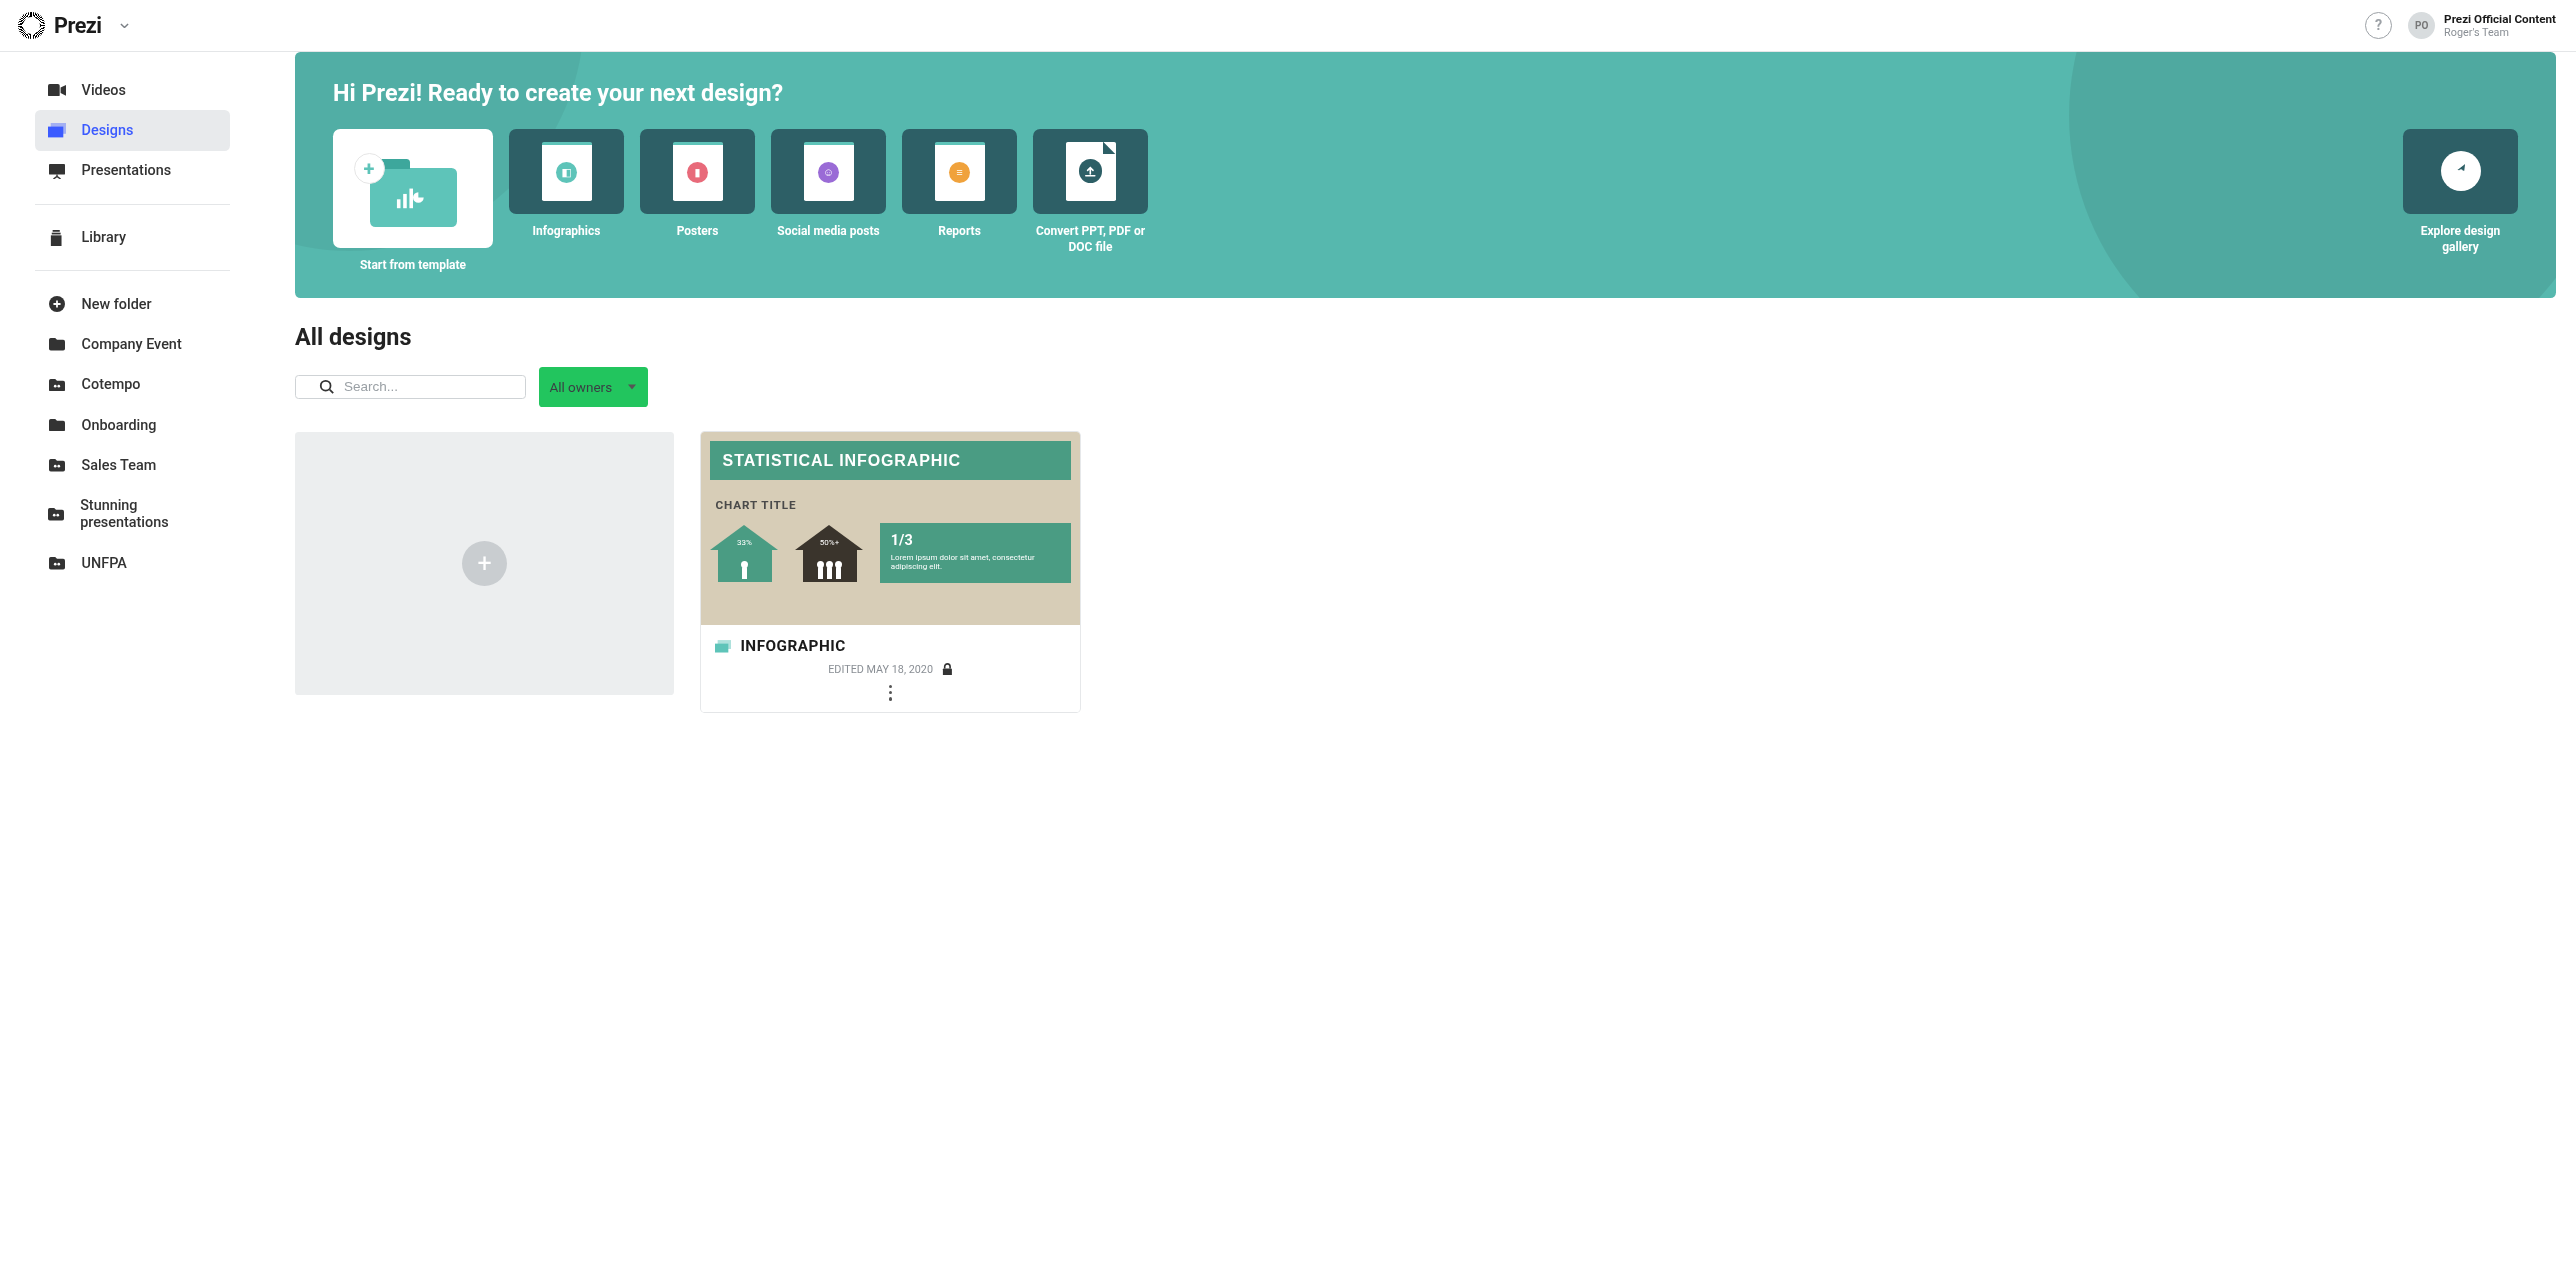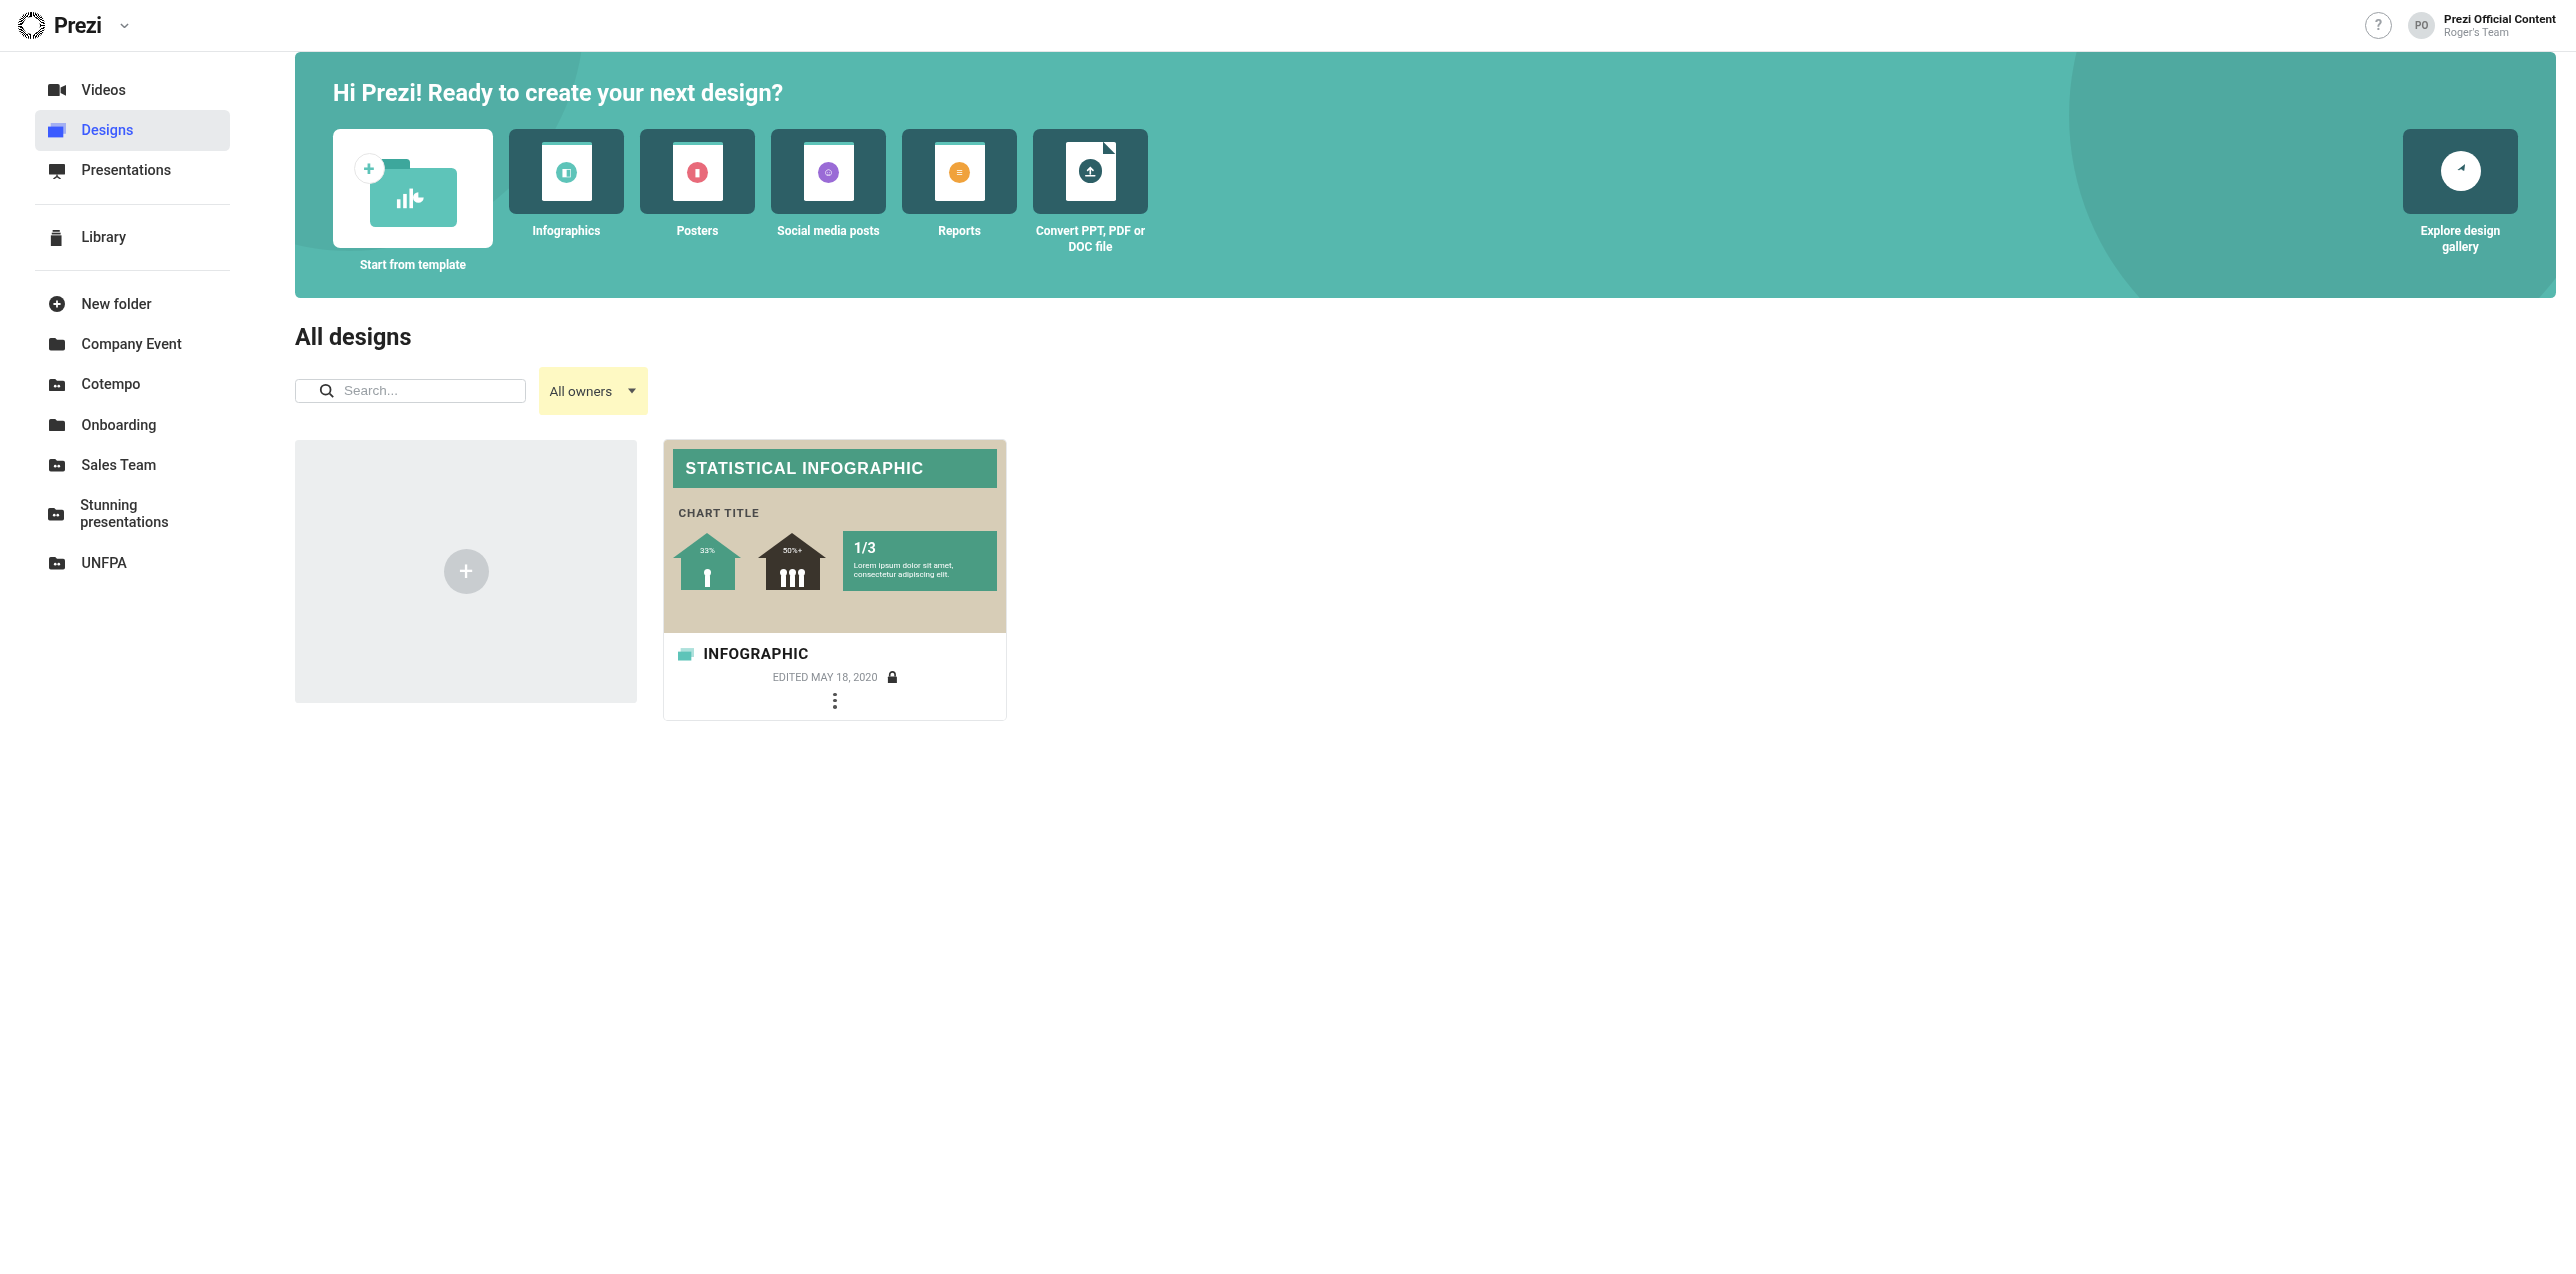--- a/index.html
+++ b/index.html
@@ -132,31 +132,31 @@
   
   .section-title{ font-size:23.4px; font-weight:700; margin:25px 0 16px; color:#222; }
   .toolbar{ display:flex; gap:12.6px; align-items:center; }
   .search-box{
     display:flex; align-items:center; gap:9px;
     border:0.9px solid #cfd3d6; border-radius:3.6px; padding:0 23px; height:24px; width:231px; background:#fff;
   }
   .search-box input{ border:none; outline:none; font-size:13.5px; flex:1; background:transparent; color:#333; }
   .search-box input::placeholder{ color:#9aa0a5; }
   .owner-select{
-    height:48px; background:#fef9c3; border-radius:3.6px; padding:0 36px 0 10.8px;
+    height:40px; background:#22c55e; border-radius:3.6px; padding:0 36px 0 10.8px;
     display:flex; align-items:center; font-size:13.5px; color:#3a3f44; position:relative; cursor:pointer;
   }
   .owner-select::after{
     content:""; position:absolute; right:12.6px; top:50%; width:0;height:0;
     border-left:4.5px solid transparent; border-right:4.5px solid transparent; border-top:5.4px solid #555; transform:translateY(-50%);
   }
 
   .cards{ display:flex; gap:27px; margin-top:25px; flex-wrap:wrap; }
   .card{
-    width:342px; border-radius:3.6px; overflow:hidden; cursor:pointer;
+    width:379px; border-radius:3.6px; overflow:hidden; cursor:pointer;
     box-shadow:0 0 0 0.9px #e4e6e8;
   }
   .card.new{
     height:263px; background:#eceeef; border:none; box-shadow:none;
     display:flex; align-items:center; justify-content:center; border-radius:3.6px;
   }
   .new-plus{
     width:45px; height:45px; border-radius:50%; background:#c9cdd0; color:#fff;
     display:flex; align-items:center; justify-content:center; font-size:25px;
   }

